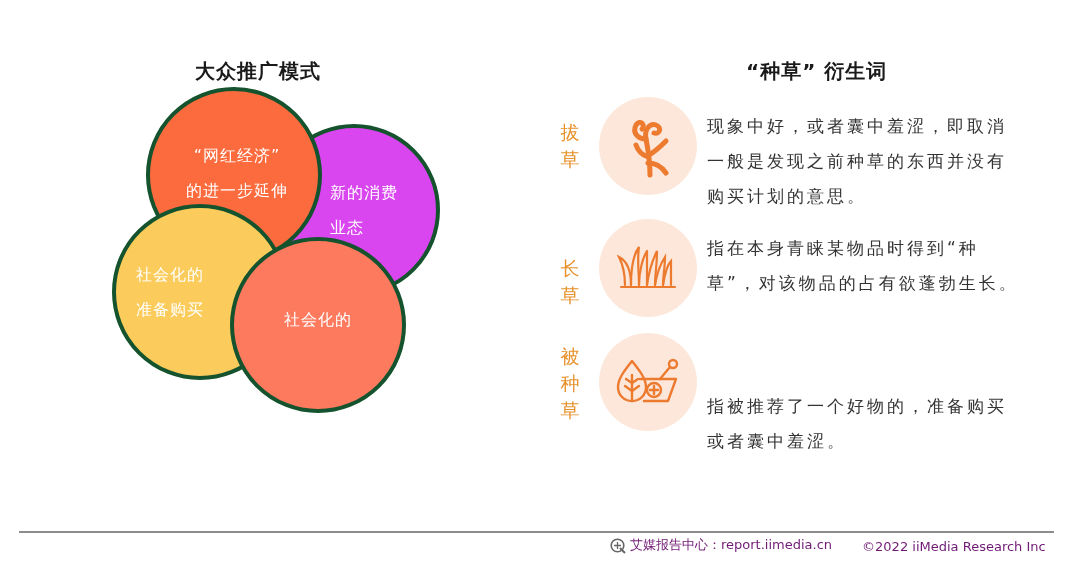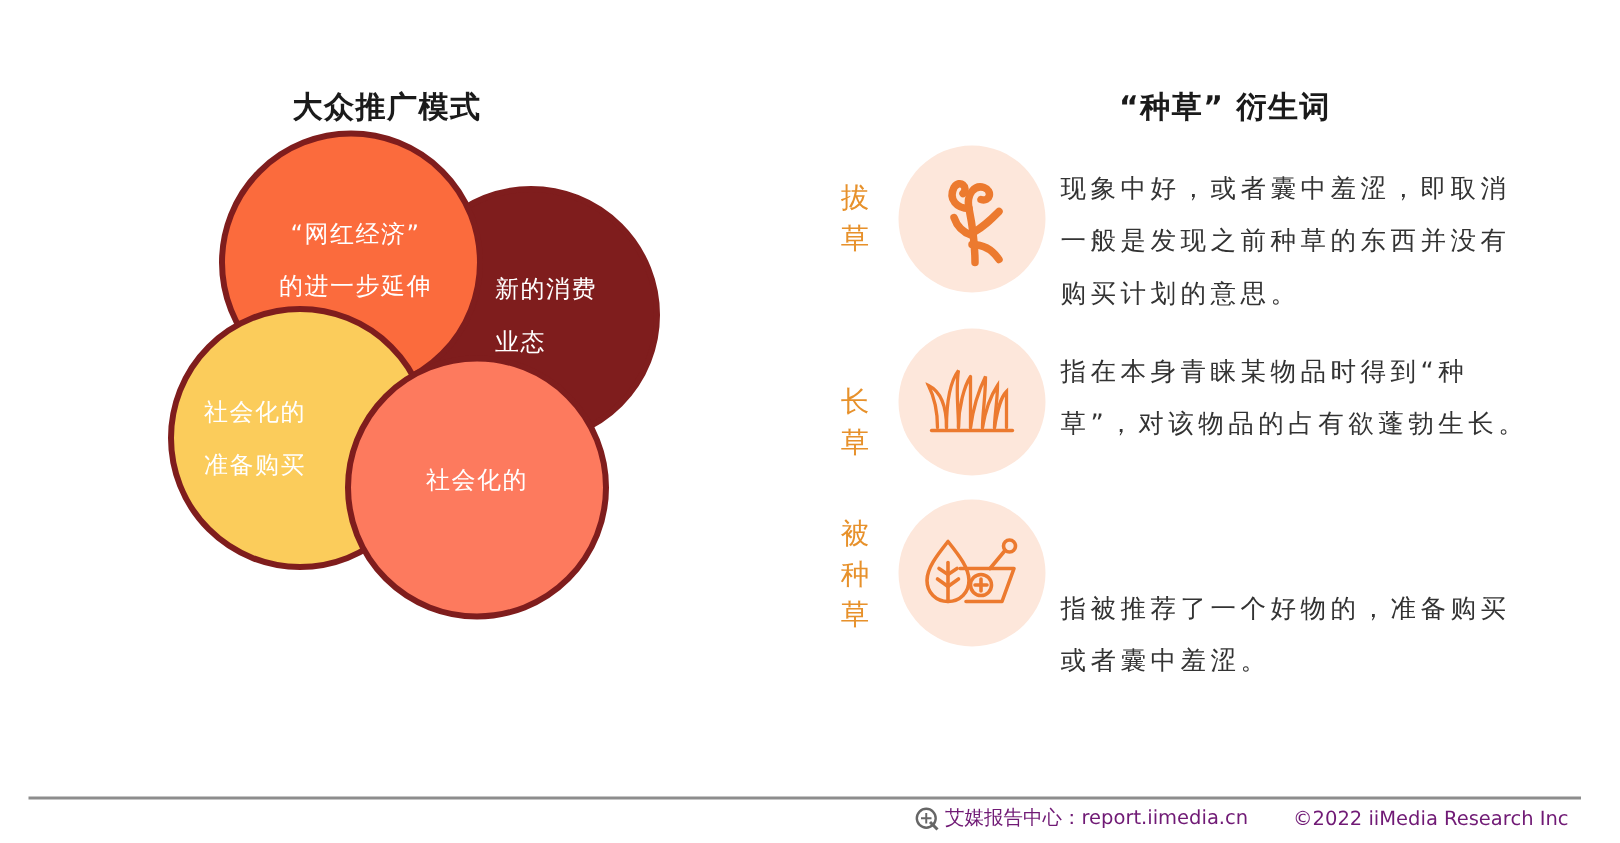--- a/index.html
+++ b/index.html
@@ -21,34 +21,34 @@
       color: #1a1a1a;
       white-space: nowrap;
       letter-spacing: 1px;
     }
     .title-left { left: 195px; top: 58px; }
     .title-right { left: 730px; top: 58px; margin-left: 16px; }
 
     .venn-circle {
       position: absolute;
       border-radius: 50%;
-      border: 4px solid #7f1d1d;
+      border: 4px solid #14532d;
       box-sizing: border-box;
       display: flex;
       flex-direction: column;
       align-items: center;
       justify-content: center;
       color: #ffffff;
       font-size: 16px;
       line-height: 35px;
       letter-spacing: 1px;
       text-align: center;
     }
     .c-top { width: 176px; height: 176px; left: 146px; top: 87px; background: #fb6b3d; z-index: 2; }
-    .c-right { width: 172px; height: 172px; left: 268px; top: 124px; background: #7f1d1d; z-index: 1; }
+    .c-right { width: 172px; height: 172px; left: 268px; top: 124px; background: #d946ef; z-index: 1; }
     .c-left { width: 176px; height: 176px; left: 112px; top: 204px; background: #fbcc5b; z-index: 3; }
     .c-bottom { width: 176px; height: 176px; left: 230px; top: 237px; background: #fd7a5e; z-index: 4; }
 
     .c-top .txt { margin-top: -4px; margin-left: 6px; }
     .c-right .txt { margin-left: 14px; align-self: flex-start; padding-left: 44px; text-align: left; }
     .c-left .txt { align-self: flex-start; padding-left: 20px; text-align: left; }
     .c-bottom .txt { margin-top: -12px; }
 
     .deriv-row { position: absolute; left: 540px; width: 500px; height: 100px; }
     .deriv-label {

